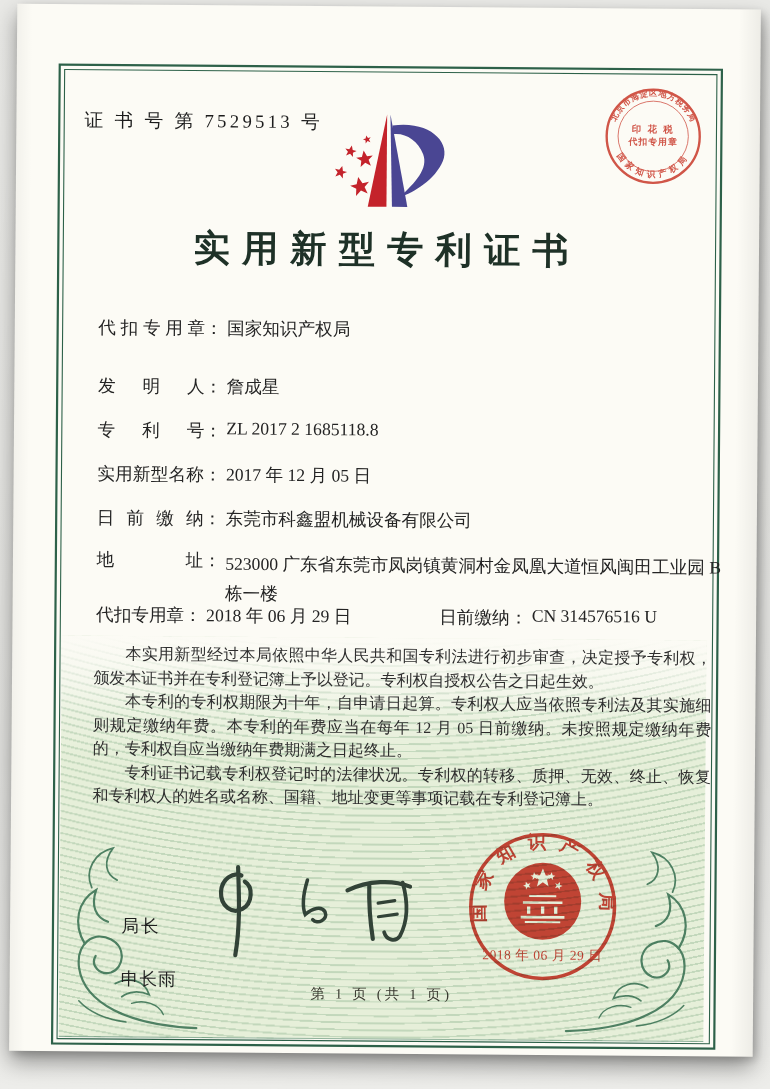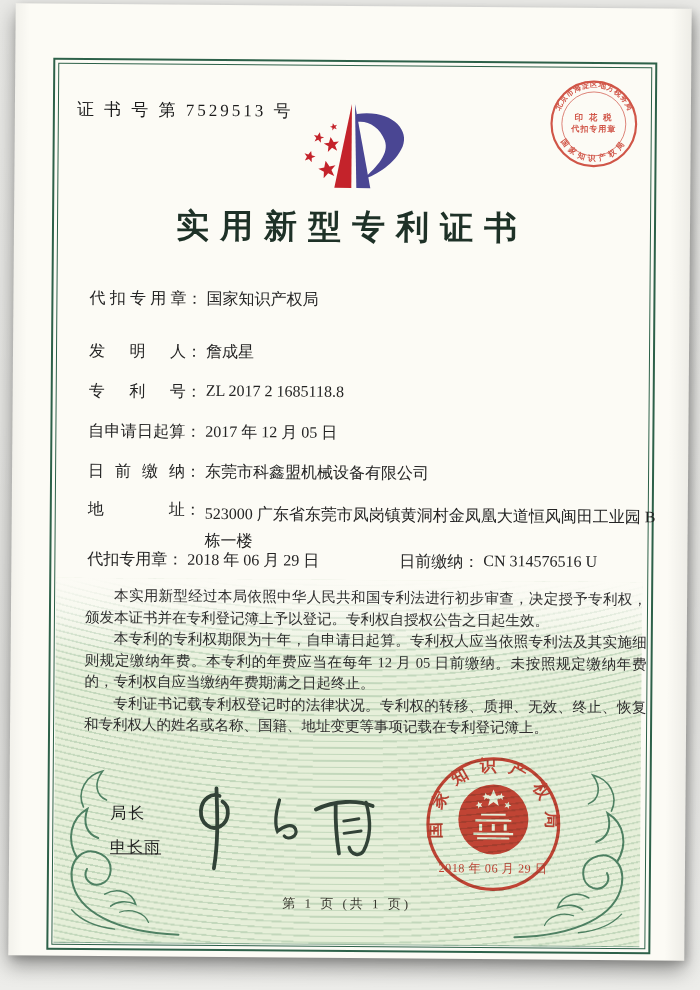--- a/index.html
+++ b/index.html
@@ -37,22 +37,22 @@
     font-size:33px;font-weight:700;letter-spacing:11px;color:#1e3127;}
   .row{position:absolute;left:76px;font-size:16px;color:#242424;white-space:nowrap;}
   .flabel{display:inline-block;width:97px;text-align:justify;text-align-last:justify;vertical-align:top;}
   .colon{display:inline-block;vertical-align:top;}
   .fval{display:inline-block;margin-left:4px;vertical-align:top;}
   .row-address .fval{white-space:normal;width:452px;line-height:27px;}
   .grant2{position:absolute;left:312px;top:0;}
   .body-text{position:absolute;left:74px;top:581px;width:562px;font-size:14.5px;
     line-height:21.5px;color:#2e2e2e;text-align:justify;}
   .body-text p{margin:0;text-indent:2em;}
-  .officer{position:absolute;left:101px;top:799px;font-size:16px;color:#1f1f1f;letter-spacing:2px;}
-  .officer .o-name{margin-top:13px;letter-spacing:1px;text-decoration:underline;}
+  .officer{position:absolute;left:101px;top:828px;font-size:16px;color:#1f1f1f;letter-spacing:2px;}
+  .officer .o-name{margin-top:27px;letter-spacing:1px;}
   .sig{position:absolute;left:176px;top:774px;width:190px;height:98px;z-index:4;}
   .seal{position:absolute;left:413px;top:746px;width:142px;height:142px;z-index:5;
     opacity:.93;mix-blend-mode:multiply;}
   .stamp{position:absolute;left:534px;top:71px;width:90px;height:90px;z-index:5;
     opacity:.9;mix-blend-mode:multiply;}
   .footer{position:absolute;left:0;top:889px;width:100%;text-align:center;
     font-size:13px;letter-spacing:3px;color:#38382f;}
   .flourish{position:absolute;top:758px;width:128px;height:176px;z-index:2;}
   .flourish.fl-left{left:48px;}
   .flourish.fl-right{left:500px;transform:scaleX(-1);}
@@ -109,21 +109,21 @@
     <div class="row" style="top:284px">
       <span class="flabel">代扣专用章</span><span class="colon">：</span><span class="fval">国家知识产权局</span>
     </div>
     <div class="row" style="top:337px">
       <span class="flabel">发明人</span><span class="colon">：</span><span class="fval">詹成星</span>
     </div>
     <div class="row" style="top:377px">
       <span class="flabel">专利号</span><span class="colon">：</span><span class="fval">ZL 2017 2 1685118.8</span>
     </div>
     <div class="row" style="top:417px">
-      <span class="flabel">自申请日起算</span><span class="colon">：</span><span class="fval">2017 年 12 月 05 日</span>
+      <span class="flabel">实用新型名称</span><span class="colon">：</span><span class="fval">2017 年 12 月 05 日</span>
     </div>
     <div class="row" style="top:457px">
       <span class="flabel">日前缴纳</span><span class="colon">：</span><span class="fval">东莞市科鑫盟机械设备有限公司</span>
     </div>
     <div class="row row-address" style="top:495px">
       <span class="flabel">地址</span><span class="colon">：</span><span class="fval">523000 广东省东莞市凤岗镇黄洞村金凤凰大道恒风闽田工业园 B 栋一楼</span>
     </div>
     <div class="row" style="top:545px">
       <span>代扣专用章</span><span class="colon">：</span><span class="fval">2018 年 06 月 29 日</span>
       <span class="grant2"><span>日前缴纳</span><span class="colon">：</span><span class="fval">CN 314576516 U</span></span>

